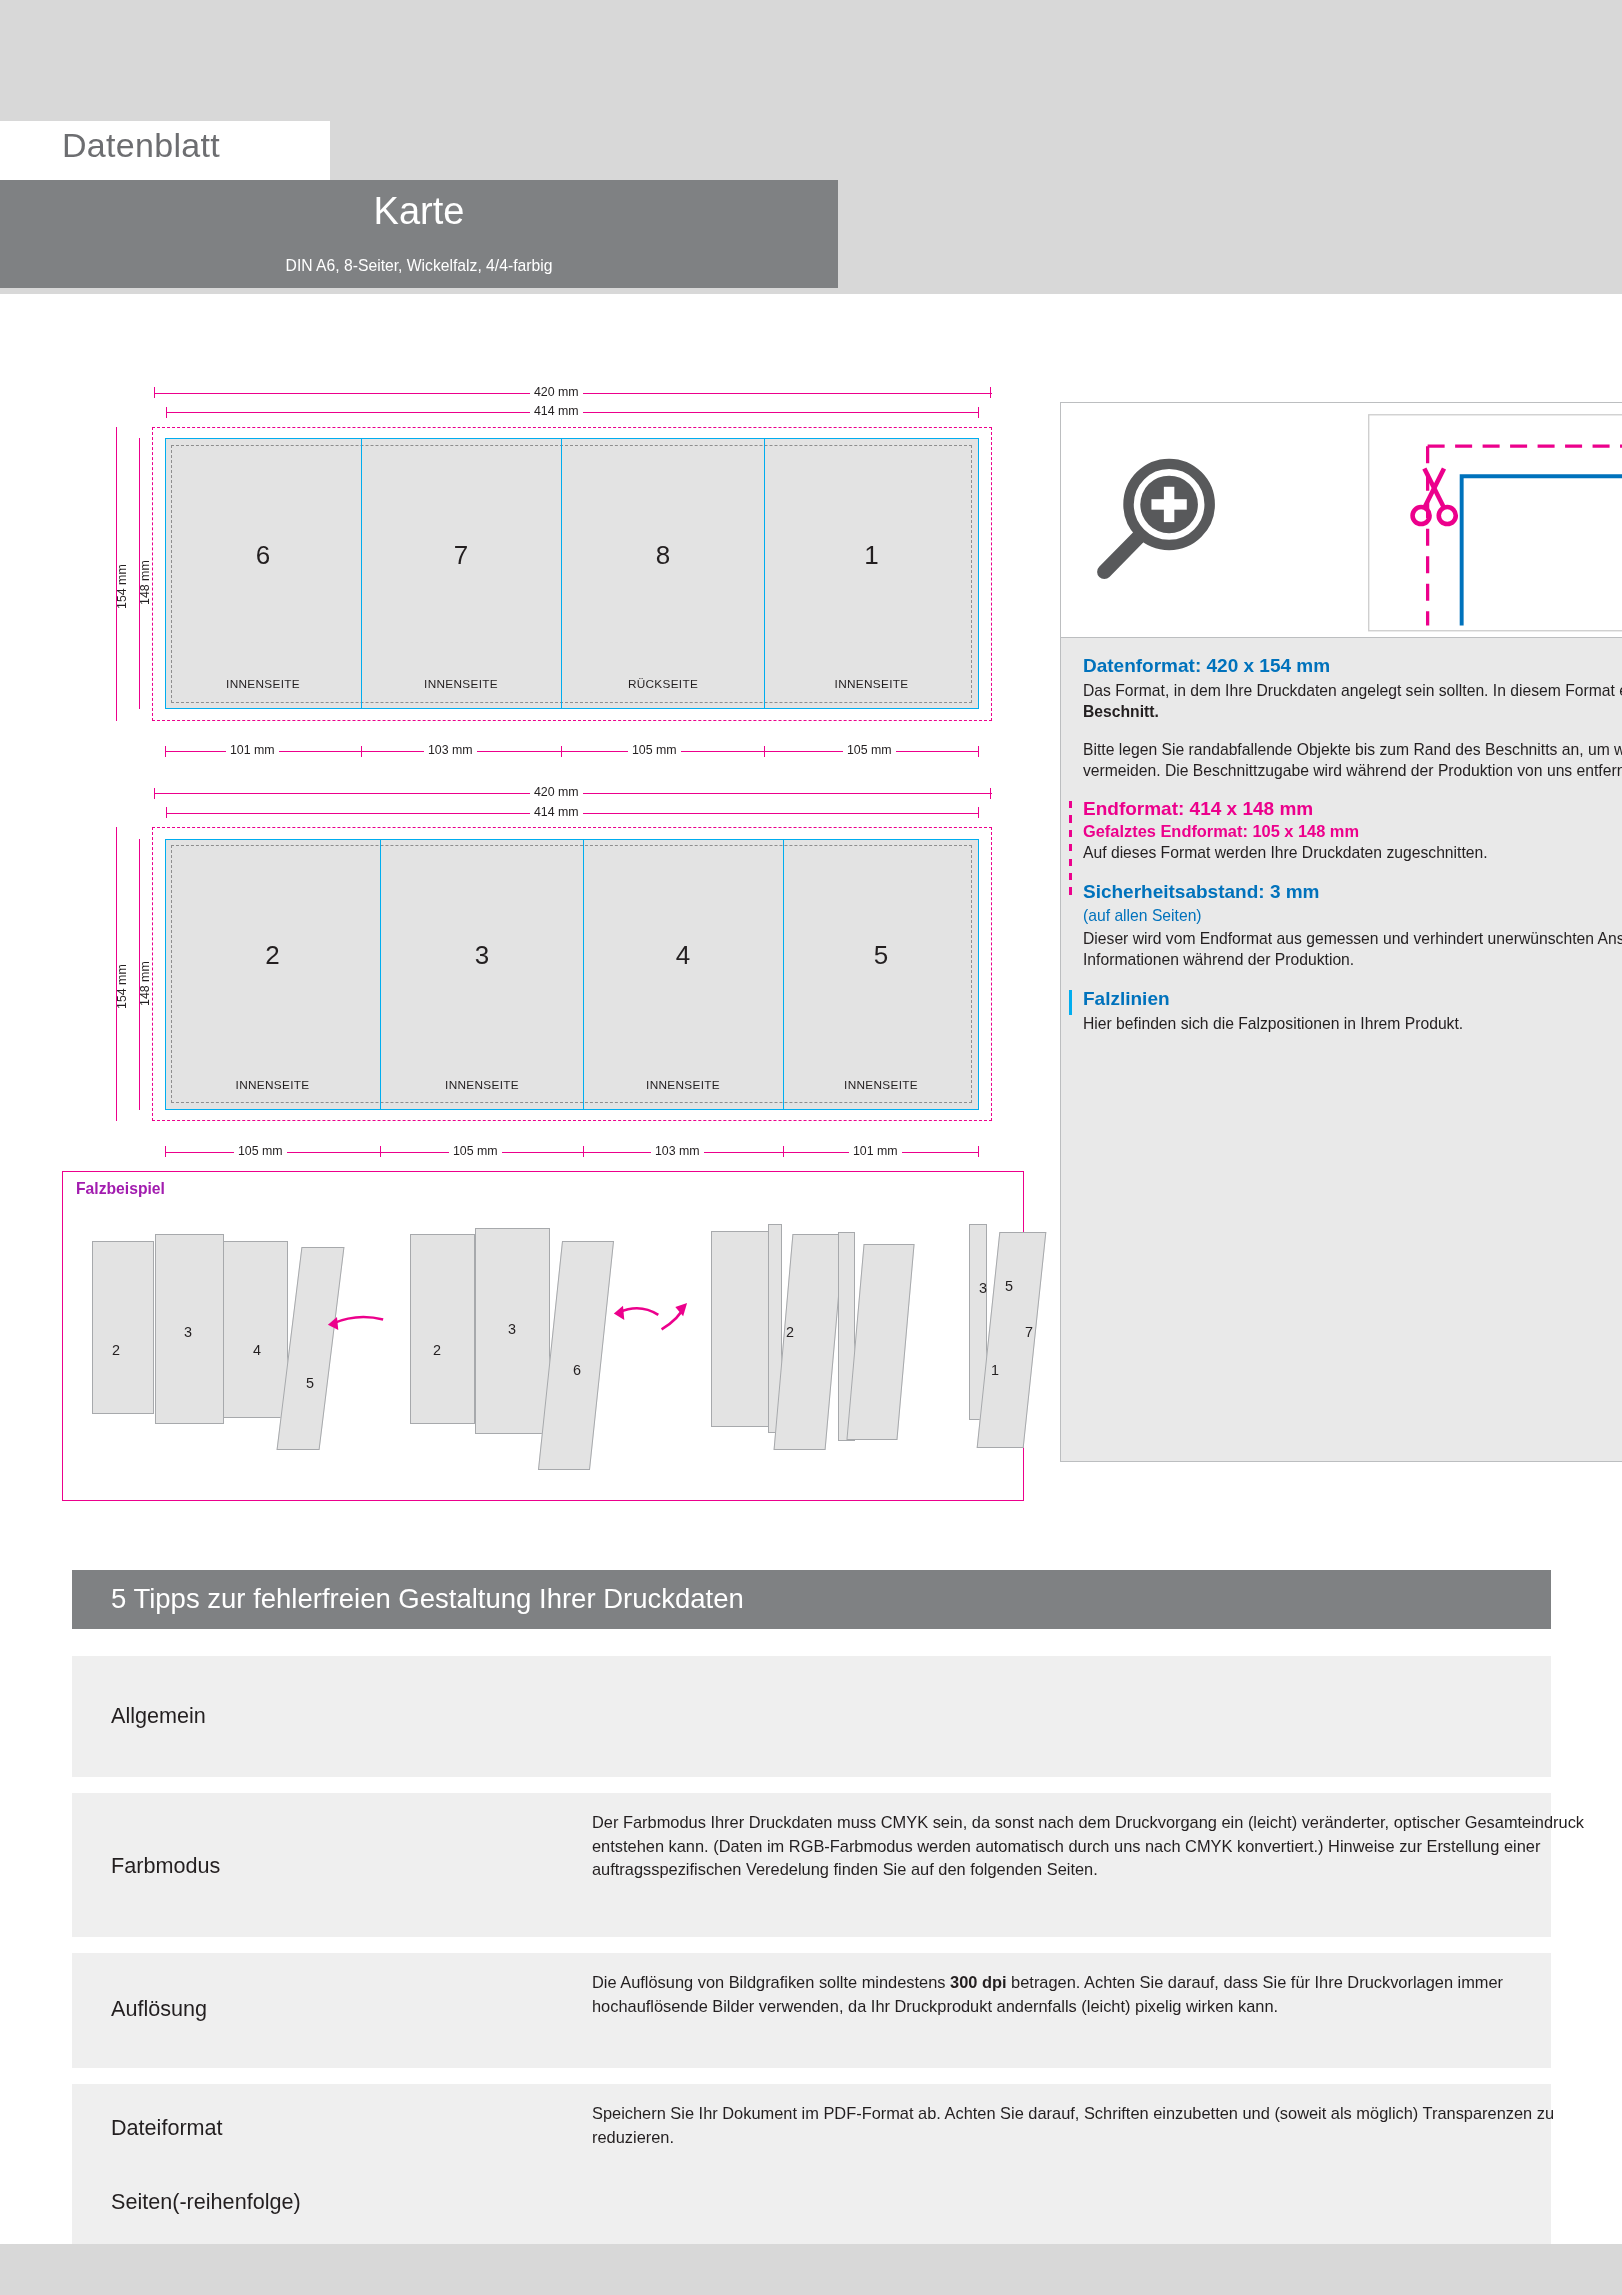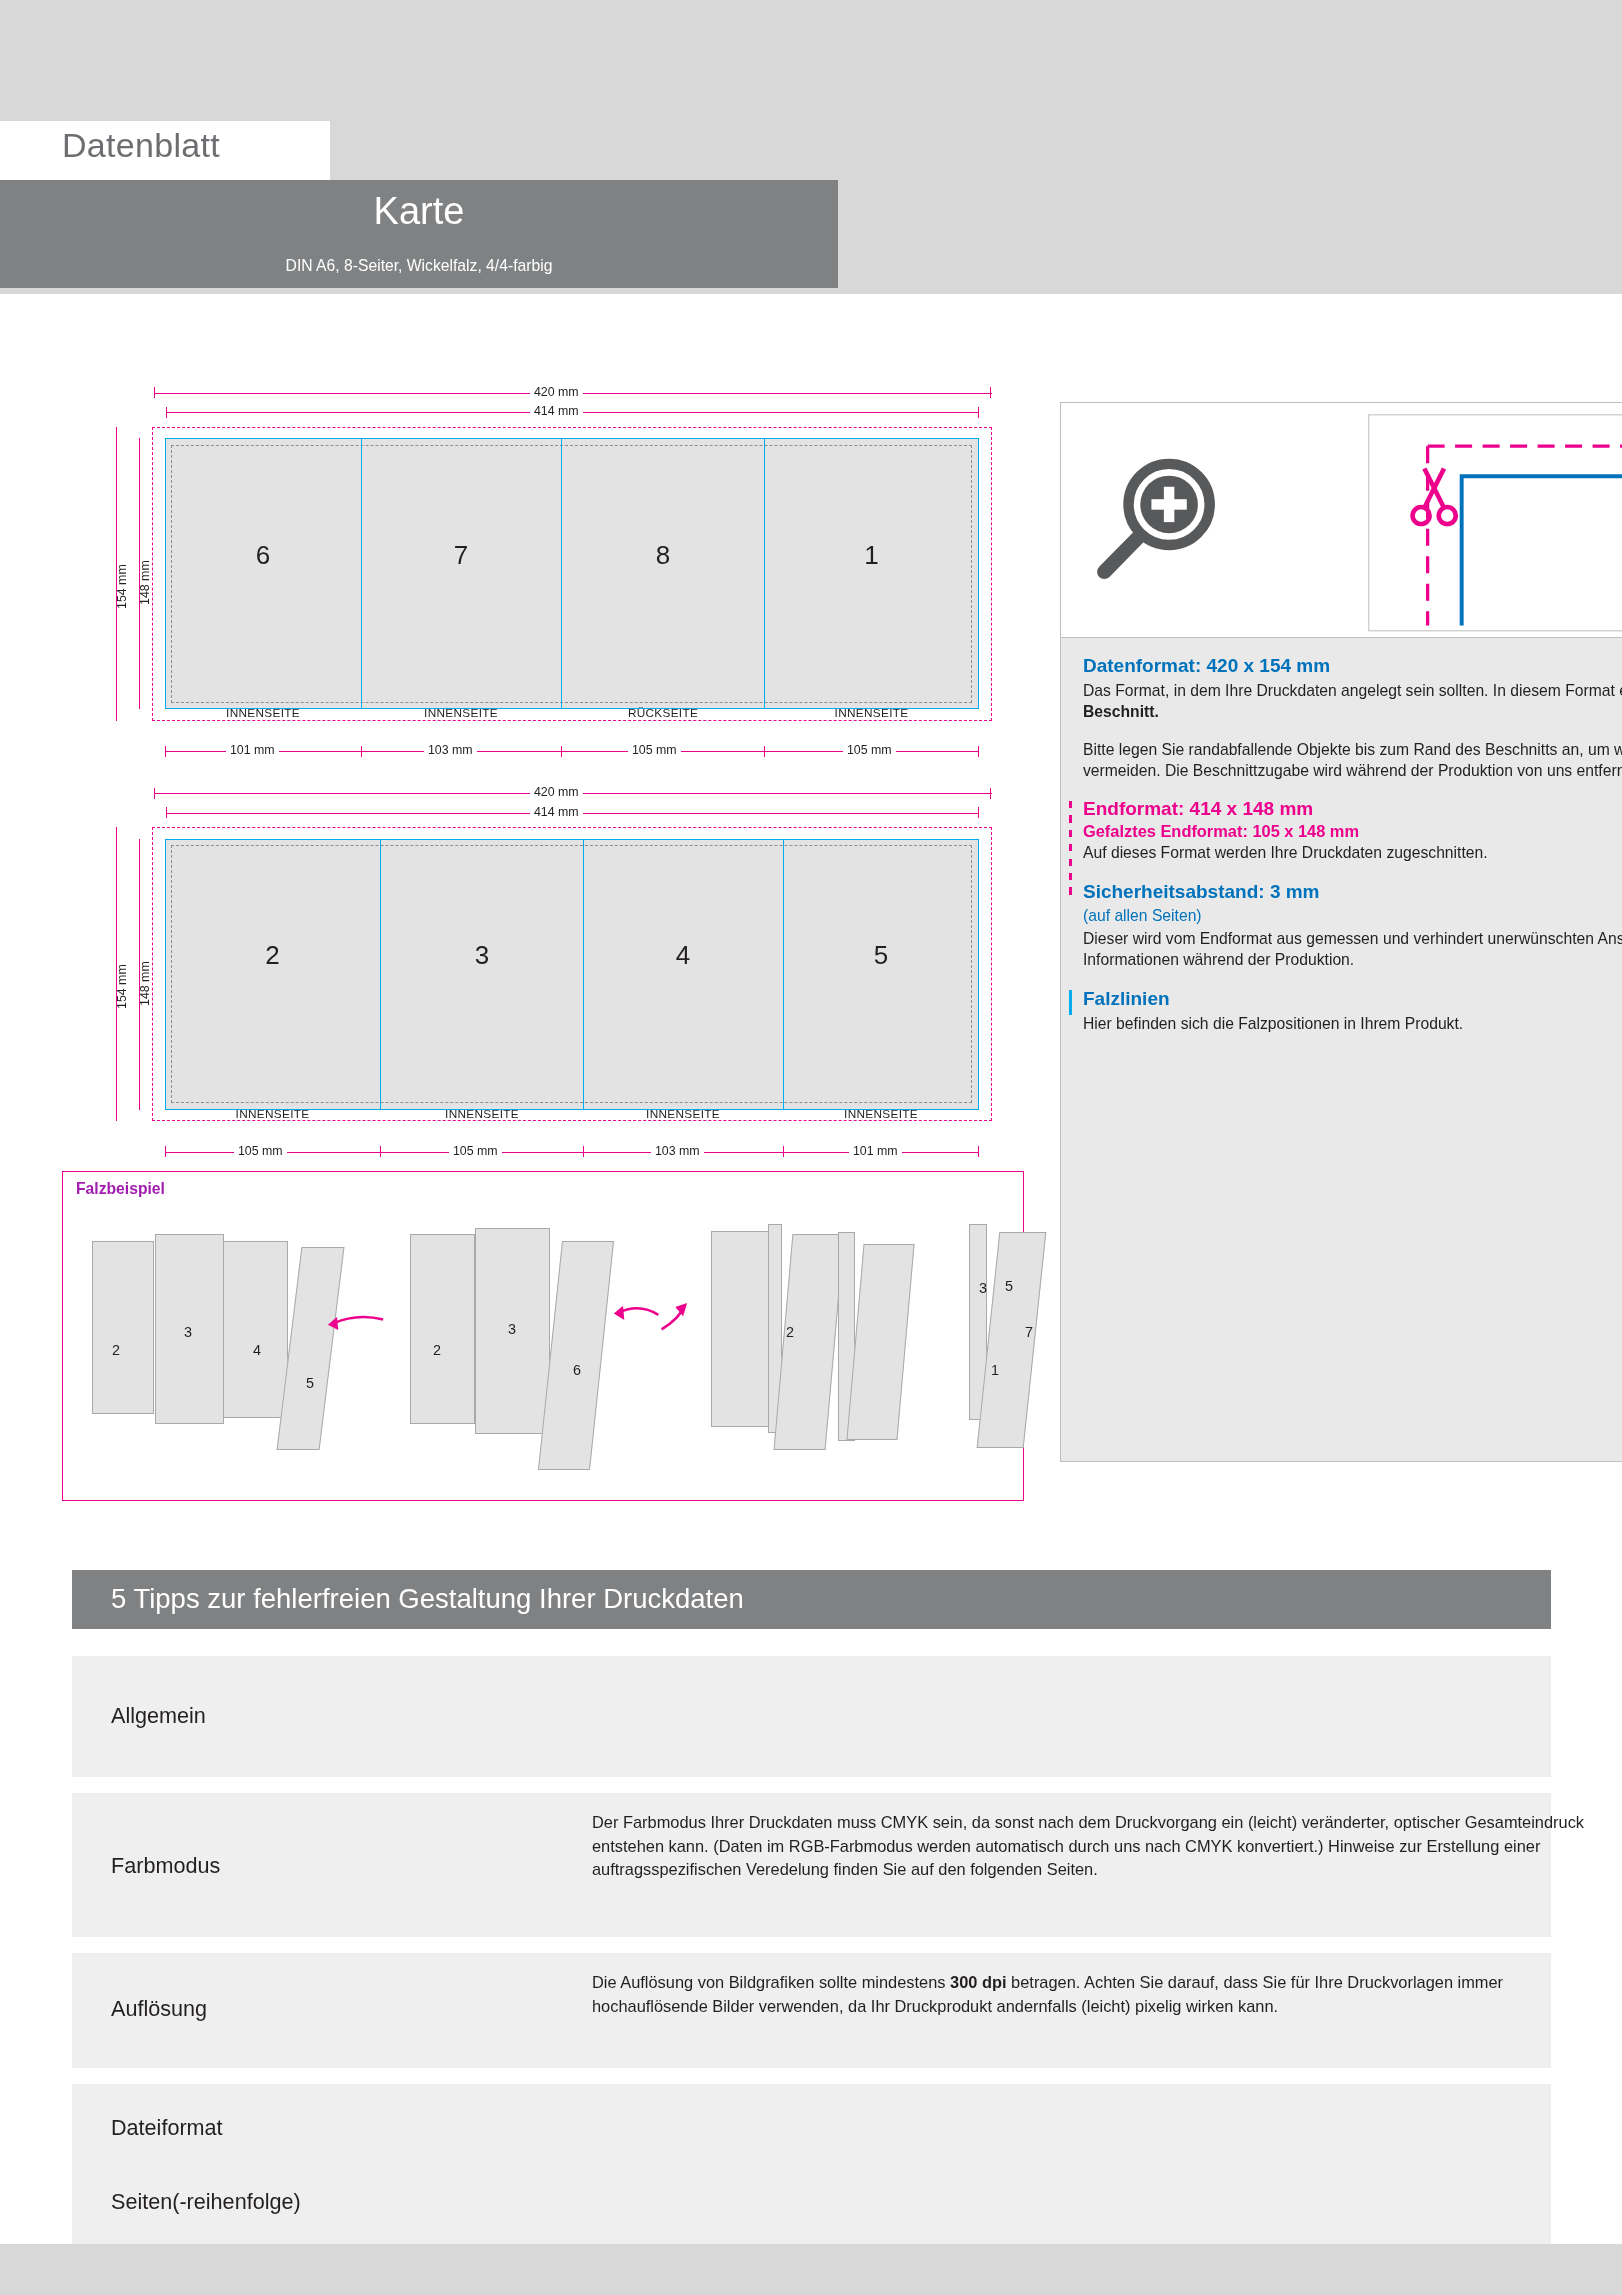--- a/index.html
+++ b/index.html
@@ -68,21 +68,21 @@
   .fold-line {
     position:absolute; width:0; border-left:1.3px solid #00adef;
   }
   .safety-line {
     position:absolute; border:0.7px dashed #8e8e8e;
   }
   .pagenum {
     position:absolute; font-size:26px; color:#231f20; text-align:center;
   }
   .pagelabel {
-    position:absolute; font-size:11.8px; color:#231f20; text-align:center; letter-spacing:0.3px;margin-top:29px;
+    position:absolute; font-size:11.8px; color:#231f20; text-align:center; letter-spacing:0.3px;
   }
 
   
   .falz-box {
     position:absolute; left:62px; top:1171px; width:962px; height:330px;
     border:1.3px solid #ec008c; background:#ffffff;
   }
   .falz-title {
     position:absolute; left:13px; top:7.9px; font-size:15.7px; color:#a21caf; font-weight:bold;
   }
@@ -353,20 +353,21 @@
   <div class="tip-text" style="top:18.3px;">Der Farbmodus Ihrer Druckdaten muss CMYK sein, da sonst nach dem Druckvorgang ein (leicht) veränderter, optischer Gesamteindruck entstehen kann. (Daten im RGB-Farbmodus werden automatisch durch uns nach CMYK konvertiert.) Hinweise zur Erstellung einer auftragsspezifischen Veredelung finden Sie  auf den folgenden Seiten.</div>
 </div>
 
 <div class="tip-row" style="top:1953px; height:115px;">
   <div class="tip-label" style="top:43px;">Auflösung</div>
   <div class="tip-text" style="top:18.3px;"><span>Die Auflösung von Bildgrafiken sollte mindestens </span><b>300 dpi</b><span> betragen. Achten Sie darauf, dass Sie für Ihre Druckvorlagen immer hochauflösende Bilder verwenden, da Ihr Druckprodukt andernfalls (leicht) pixelig wirken kann.</span></div>
 </div>
 
 <div class="tip-row" style="top:2084px; height:92px;">
   <div class="tip-label" style="top:31px;">Dateiformat</div>
+  <div class="tip-text" style="top:18.3px;">Speichern Sie Ihr Dokument im PDF-Format ab. Achten Sie darauf, Schriften einzubetten und (soweit als möglich) Transparenzen zu reduzieren.</div>
 </div>
 
 <div class="tip-row" style="top:2172px; height:92px;">
   <div class="tip-label" style="top:17px;">Seiten(-reihenfolge)</div>
 </div>
 
 <div class="footer-band"></div>
 
 
 </body></html>

